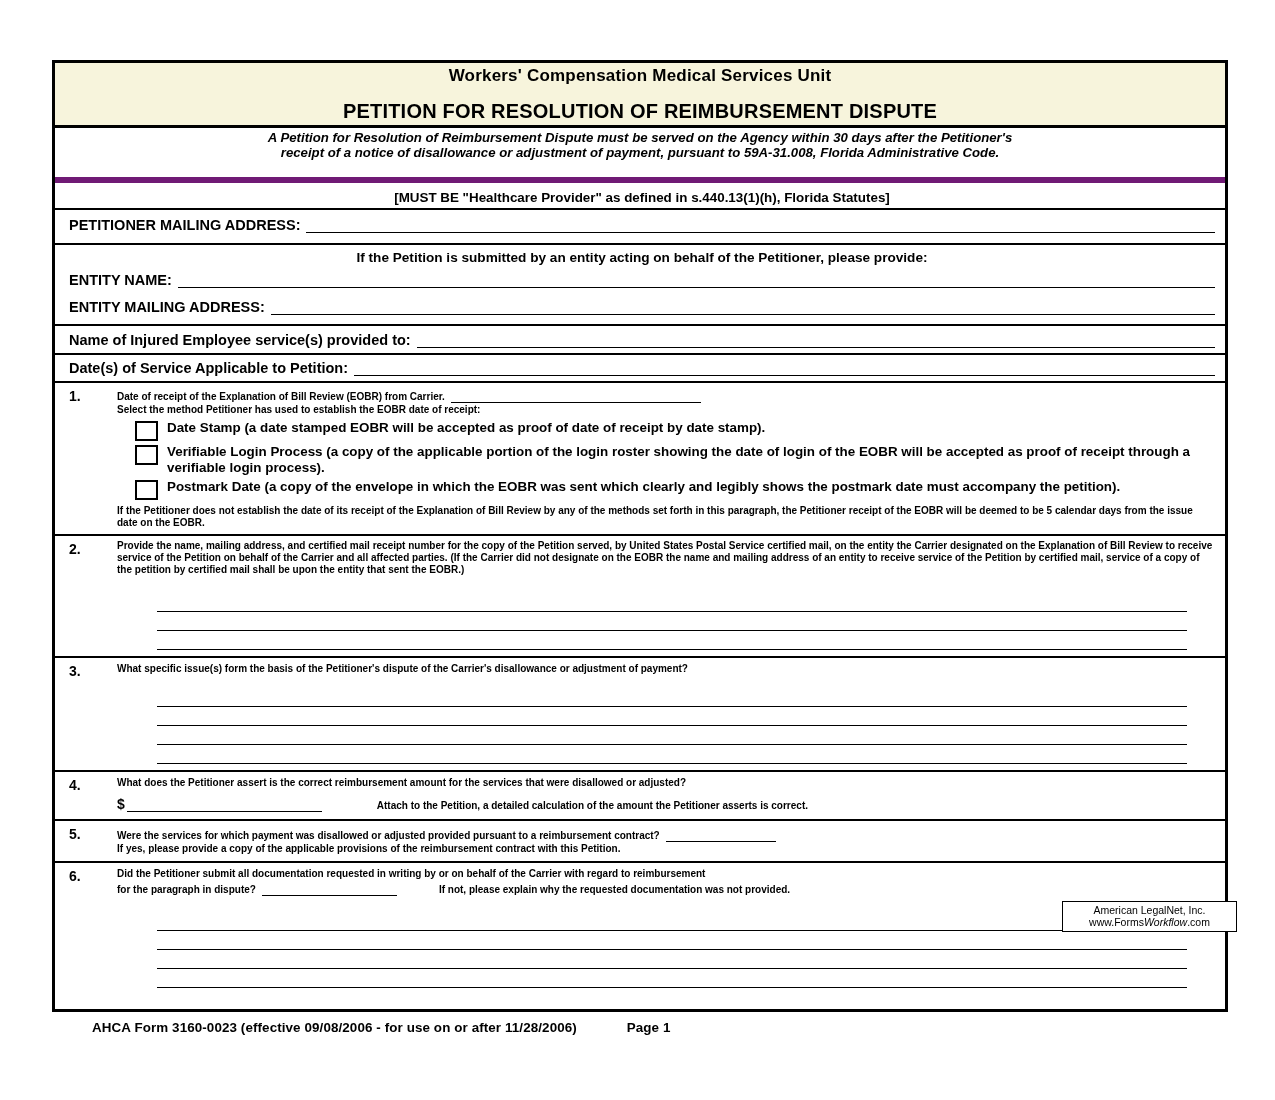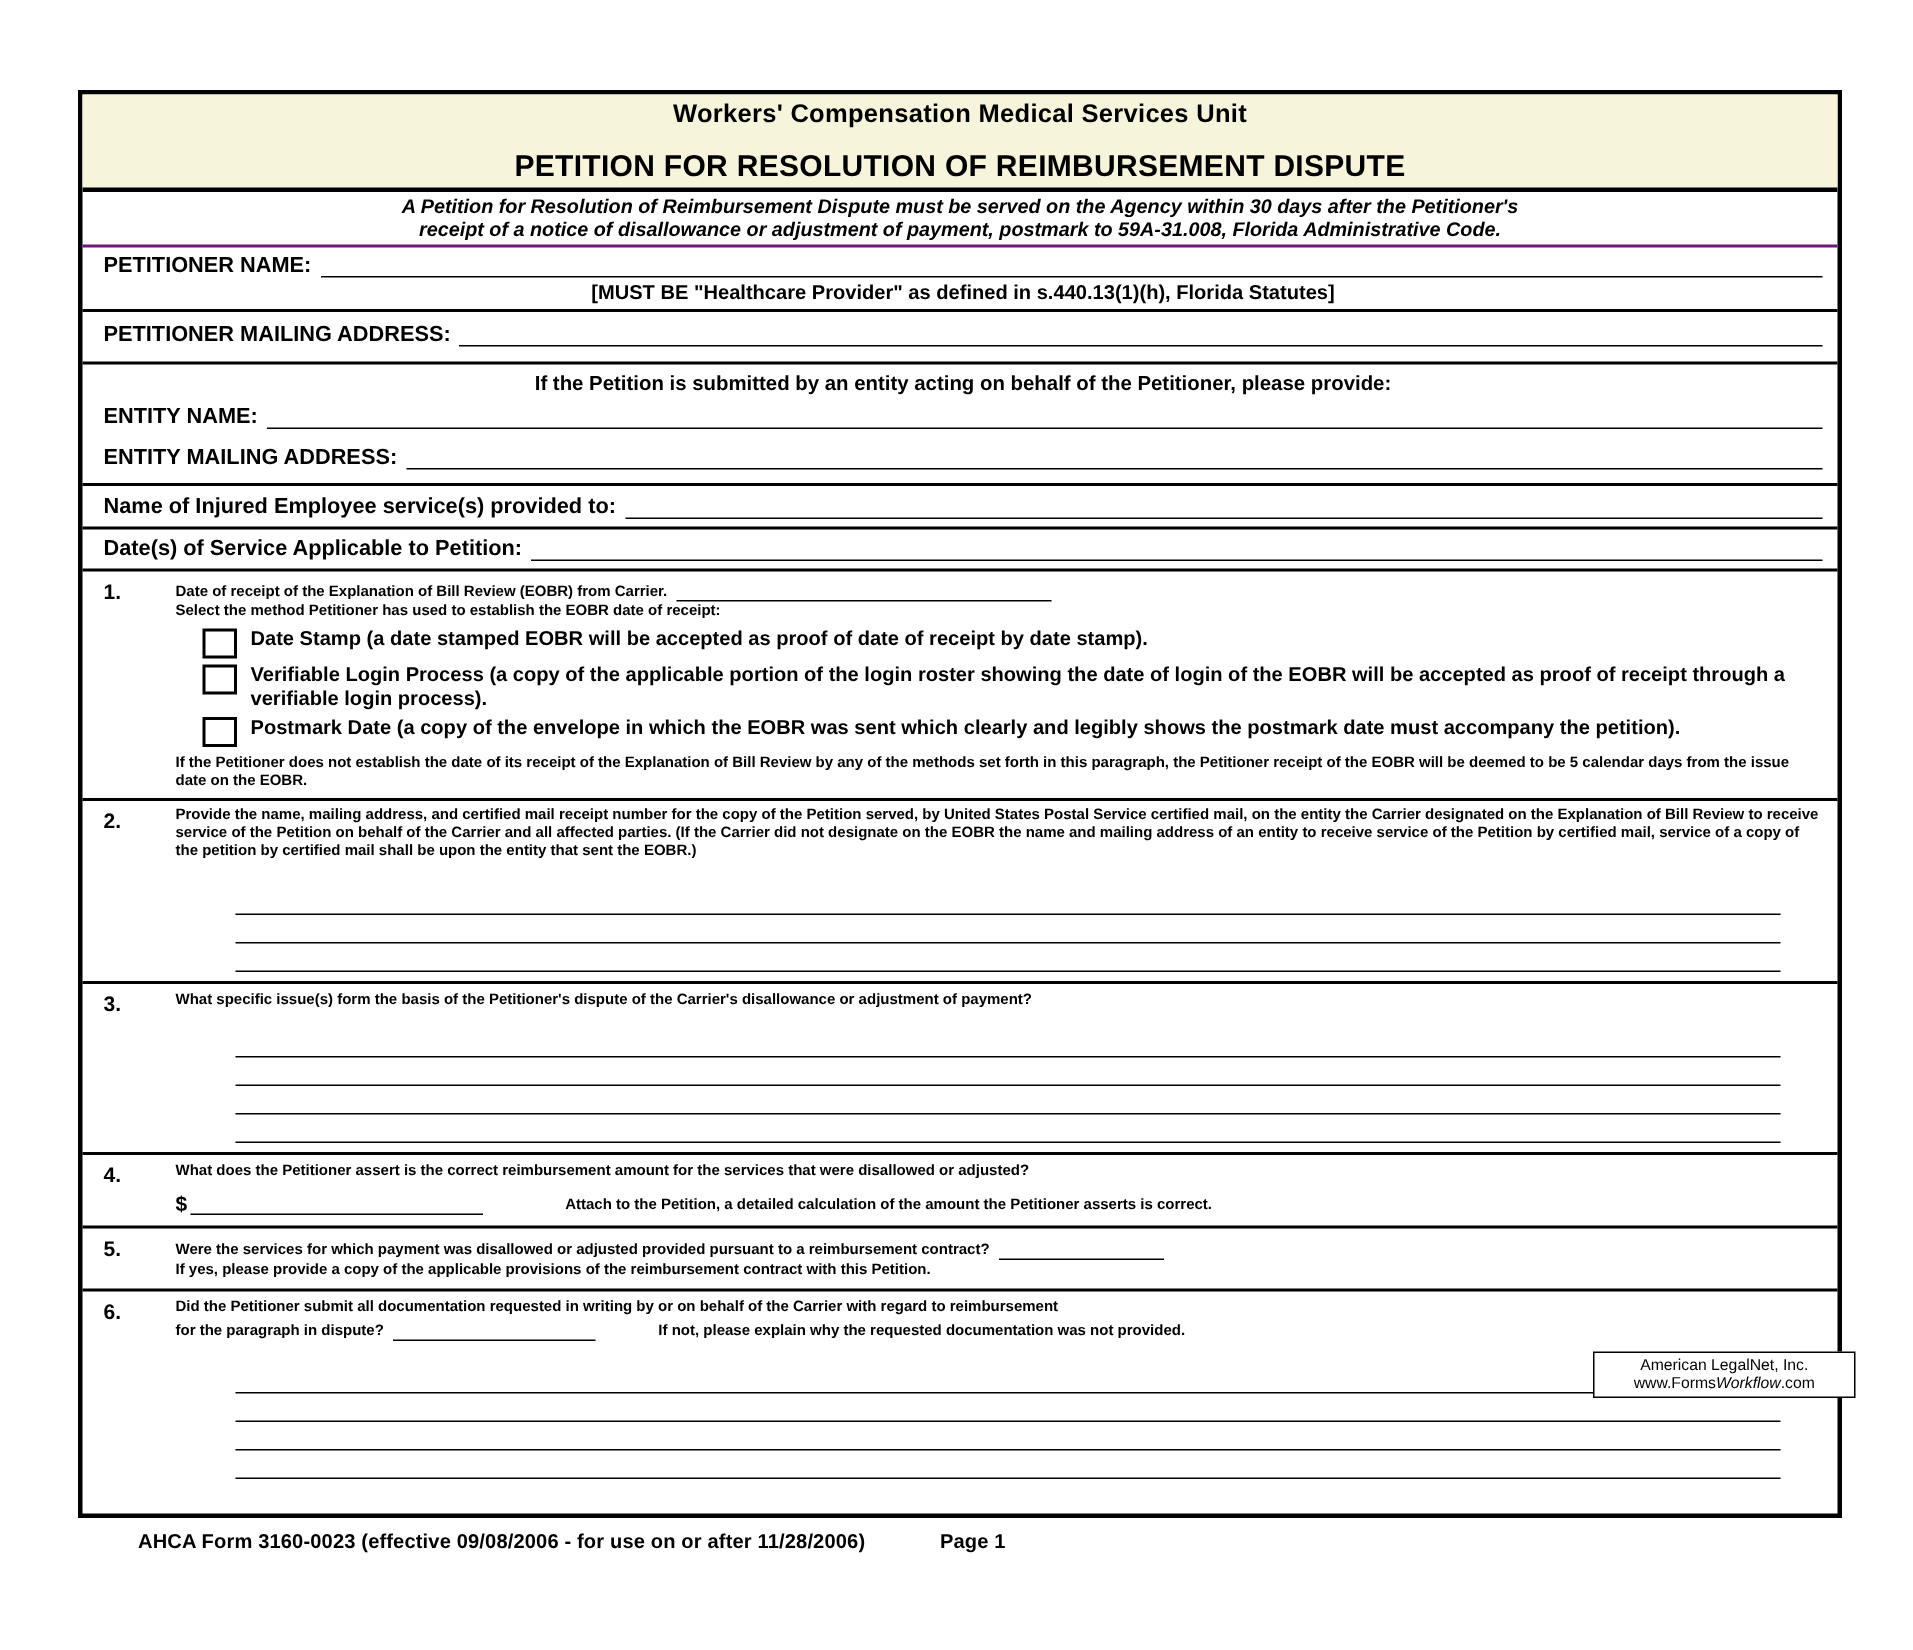--- a/index.html
+++ b/index.html
@@ -44,22 +44,22 @@
     letter-spacing: .2px;
     font-style: normal;
   }
   .title-line2 {
     font-size: 20px;
     font-weight: bold;
     letter-spacing: .2px;
     margin-top: 14px;
   }
   .notice {
-    border-bottom: 2px solid #701a75;
-    padding: 2px 14px 3px 14px;
+    border-bottom: 6px solid #701a75;
+    padding: 2px 14px 17px 14px;
     text-align: center;
     font-style: italic;
     font-weight: bold;
     font-size: 13.2px;
     line-height: 1.15;
   }
   .row {
     border-bottom: 2px solid #000;
     padding: 4px 10px 4px 14px;
     position: relative;
@@ -171,28 +171,24 @@
 
   <div class="form-outer">
 
     <div class="title-block">
       <div class="title-line1">Workers' Compensation Medical Services Unit</div>
       <div class="title-line2">PETITION FOR RESOLUTION OF REIMBURSEMENT DISPUTE</div>
     </div>
 
     <div class="notice">
       <div>A Petition for Resolution of Reimbursement Dispute must be served on the Agency within 30 days after the Petitioner's</div>
-      <div>receipt of a notice of disallowance or adjustment of payment, postmark to 59A-31.008, Florida Administrative Code.</div>
+      <div>receipt of a notice of disallowance or adjustment of payment, pursuant to 59A-31.008, Florida Administrative Code.</div>
     </div>
 
     <div class="row" style="padding-bottom:2px;">
-      <div class="flexline">
-        <span class="lbl">PETITIONER NAME:</span>
-        <span class="fill"></span>
-      </div>
       <div style="text-align:center;margin-top:1px;">
         <span class="lbl-sm">[MUST BE "Healthcare Provider" as defined  in s.440.13(1)(h), Florida Statutes]</span>
       </div>
     </div>
 
     <div class="row" style="padding-top:7px;padding-bottom:10px;">
       <div class="flexline">
         <span class="lbl">PETITIONER MAILING ADDRESS:</span>
         <span class="fill"></span>
       </div>

